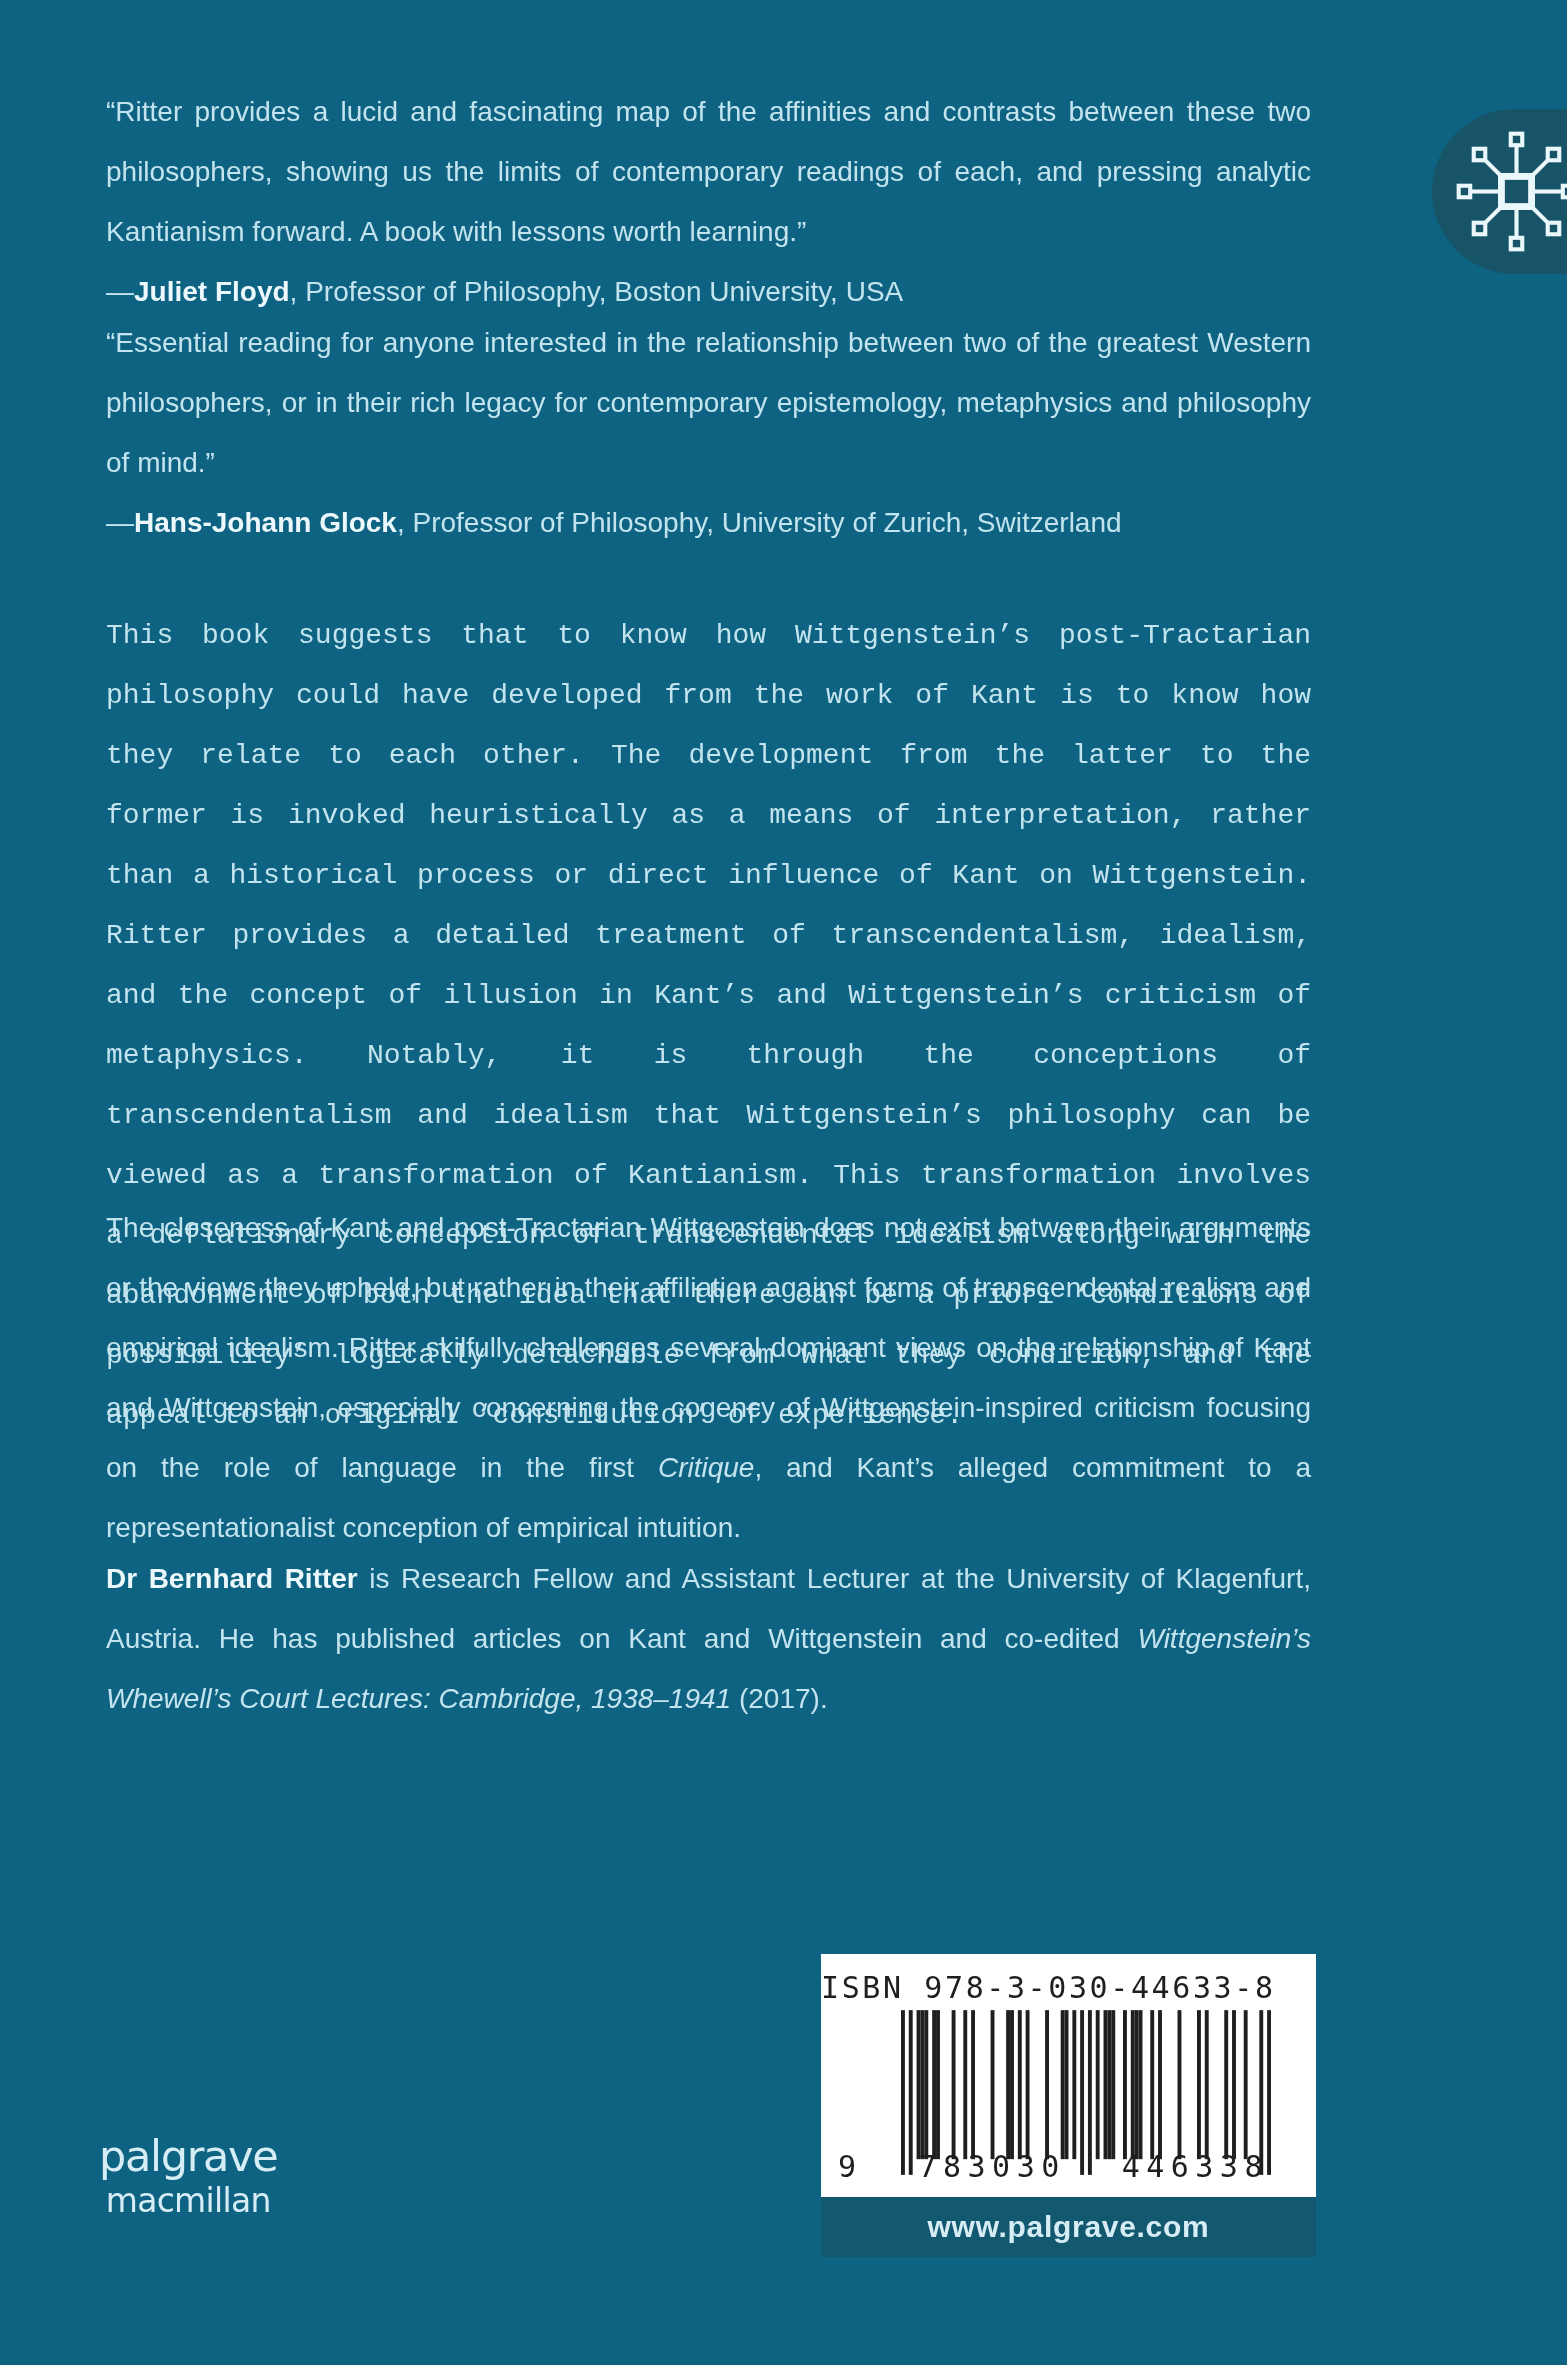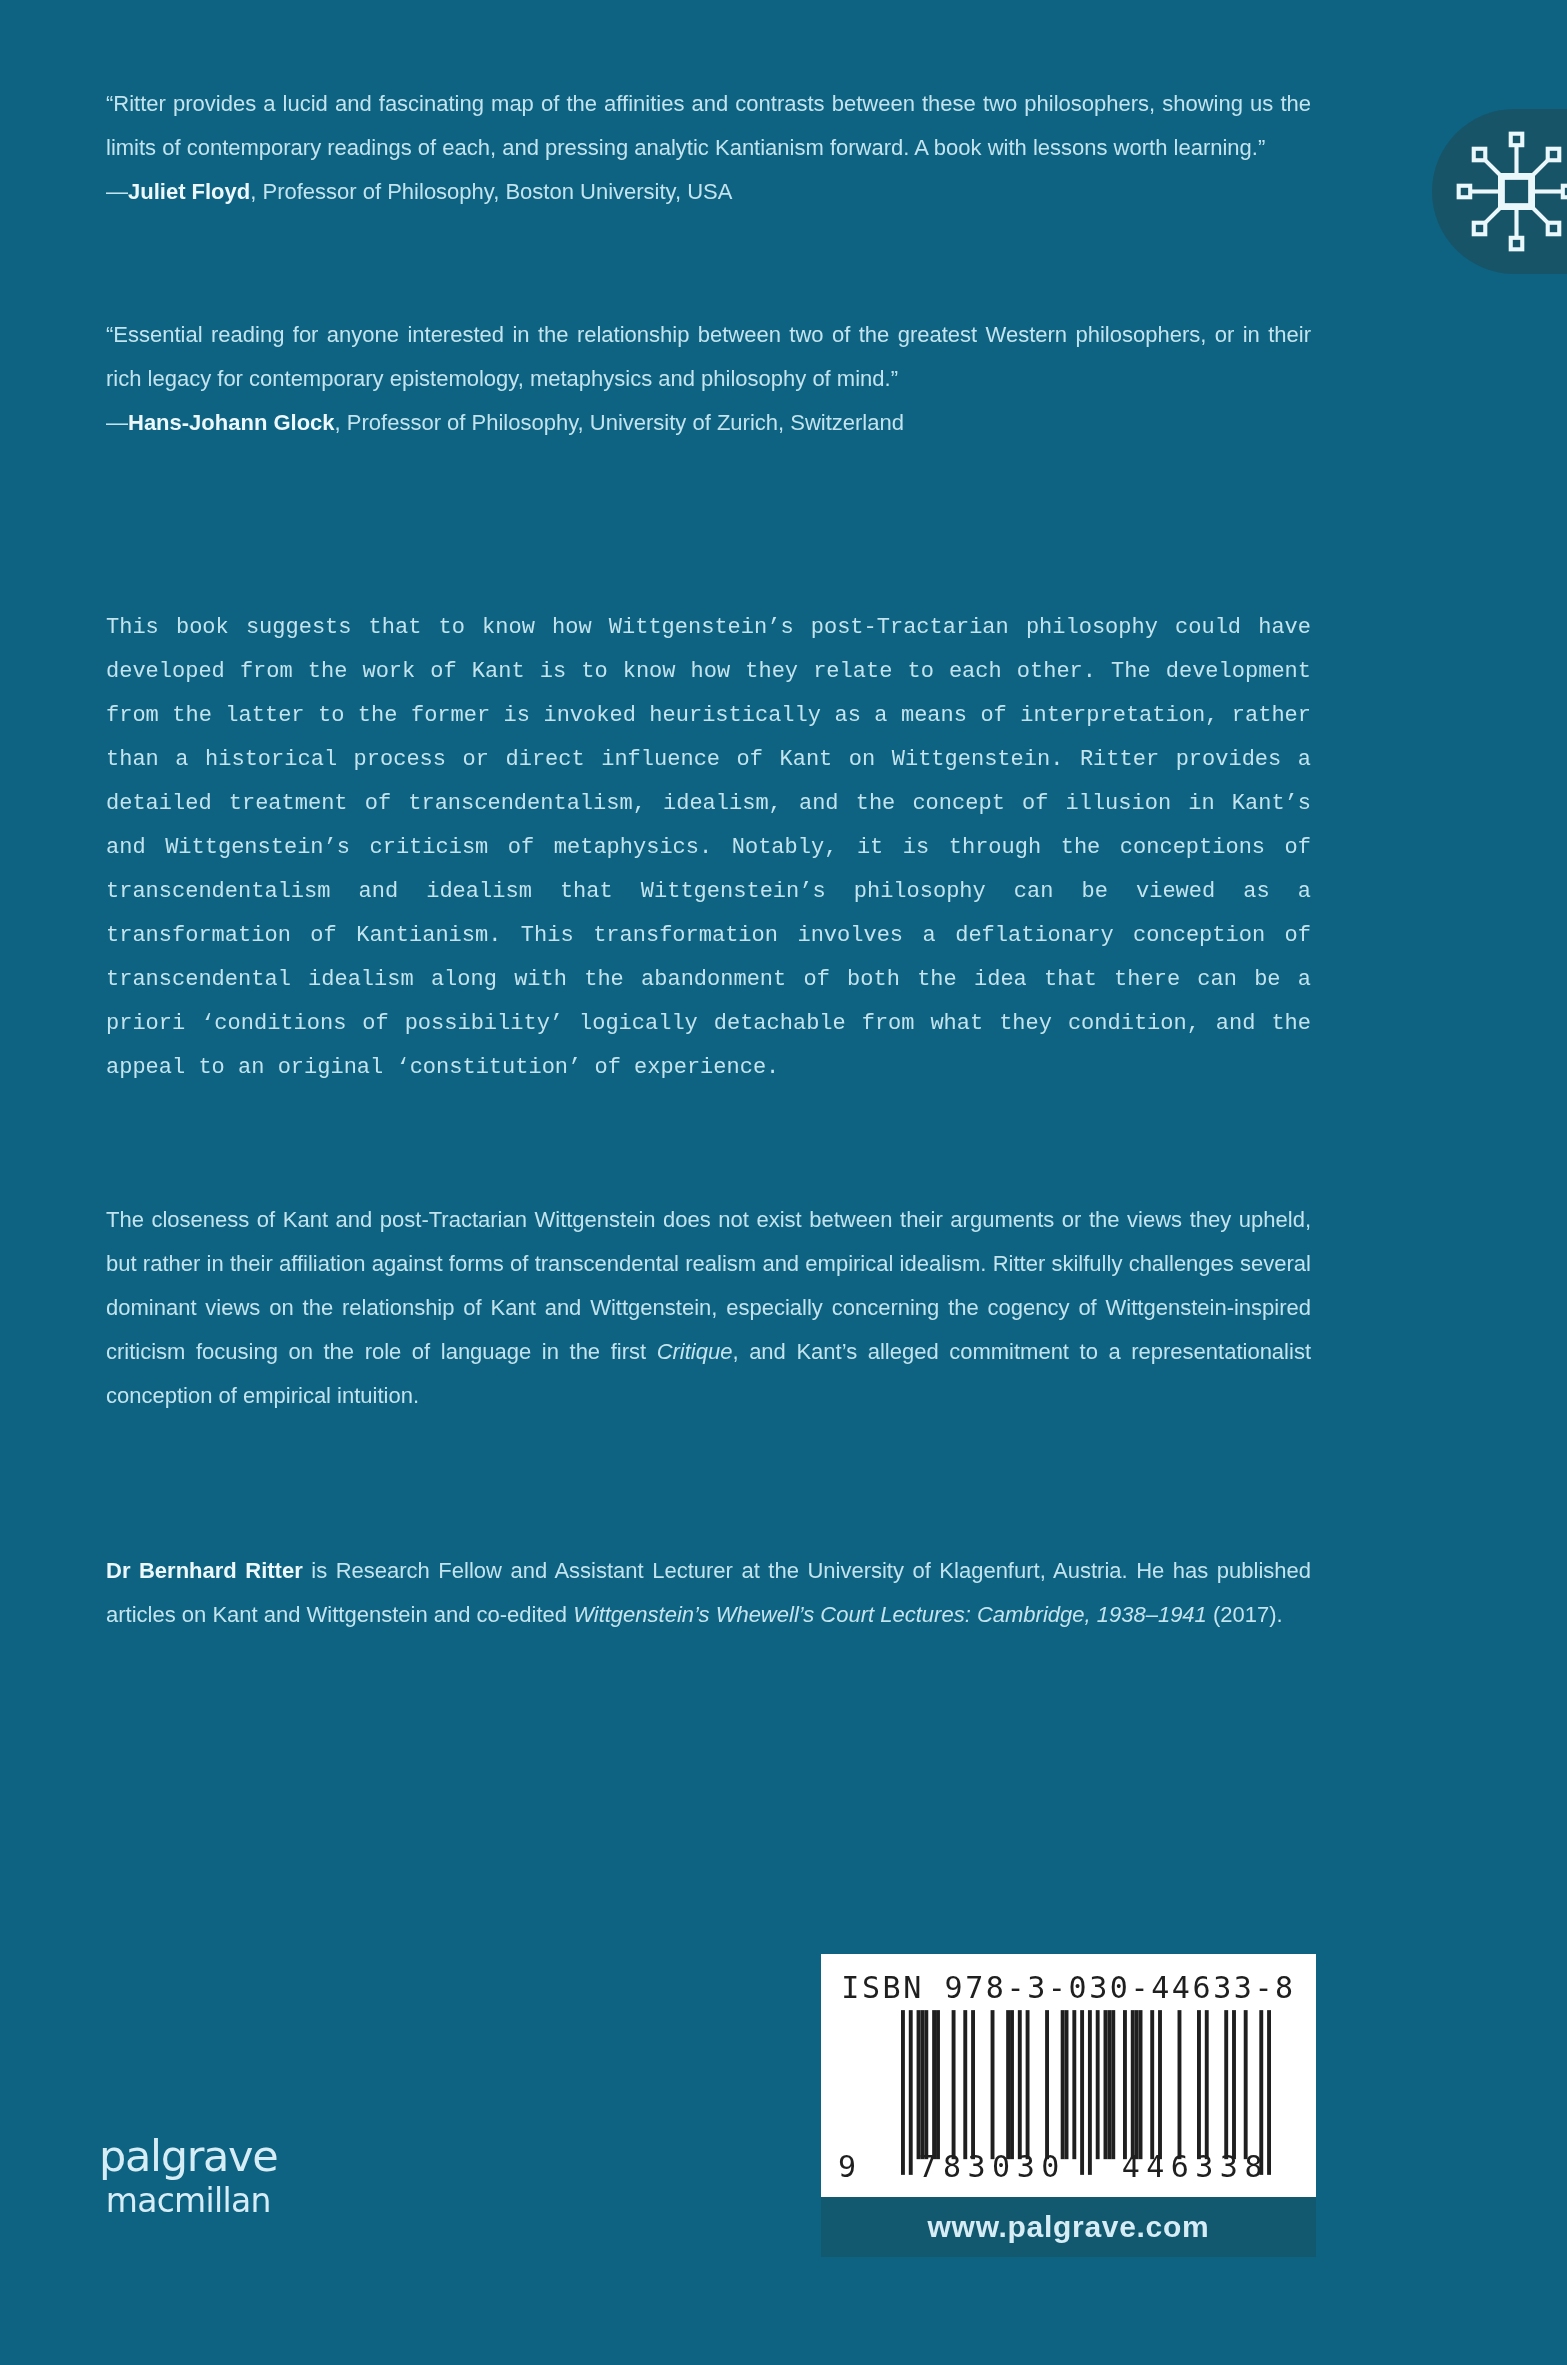--- a/index.html
+++ b/index.html
@@ -10,39 +10,39 @@
   *{margin:0;padding:0;box-sizing:border-box;}
   html,body{background:#000;}
   body{
     width:1567px;height:2366px;position:relative;overflow:hidden;
     background:var(--bg);
     font-family:"Liberation Sans", sans-serif;
     color:var(--body-text);
   }
   .text-block{
     position:absolute;left:106px;width:1205px;
-    font-size:22px;line-height:44px;
+    font-size:28px;line-height:60px;
   }
   .jtext{text-align:justify;text-justify:inter-word;}
   .attr{text-align:left;padding-left:37px;text-indent:-37px;}
   strong{font-weight:bold;color:var(--bright);}
   em{font-style:italic;}
   
   .badge-pill{
     position:absolute;left:1432px;top:109px;width:157px;height:165px;
     background:var(--pill);border-radius:85px 0 0 85px;
   }
   .badge-pill svg{position:absolute;left:16.3px;top:13.7px;}
   
   .barcode-box{
     position:absolute;left:821px;top:1954px;width:495px;height:244px;
     background:var(--bc-bg);
   }
   .isbn-line{
-    position:absolute;top:15.7px;left:0;width:100%;text-align:center;
+    position:absolute;top:15.7px;left:0;width:100%;text-align:left;
     font-family:"DejaVu Sans Mono", monospace;
     font-size:30px;color:var(--bc-bar);letter-spacing:2.6px;white-space:nowrap;
   }
   .bars{position:absolute;left:80px;top:56px;}
   .bc-digits{
     position:absolute;left:17px;top:195px;width:431px;
     display:flex;justify-content:space-between;
     font-family:"DejaVu Sans Mono", monospace;
     font-size:30px;color:var(--bc-bar);
   }

